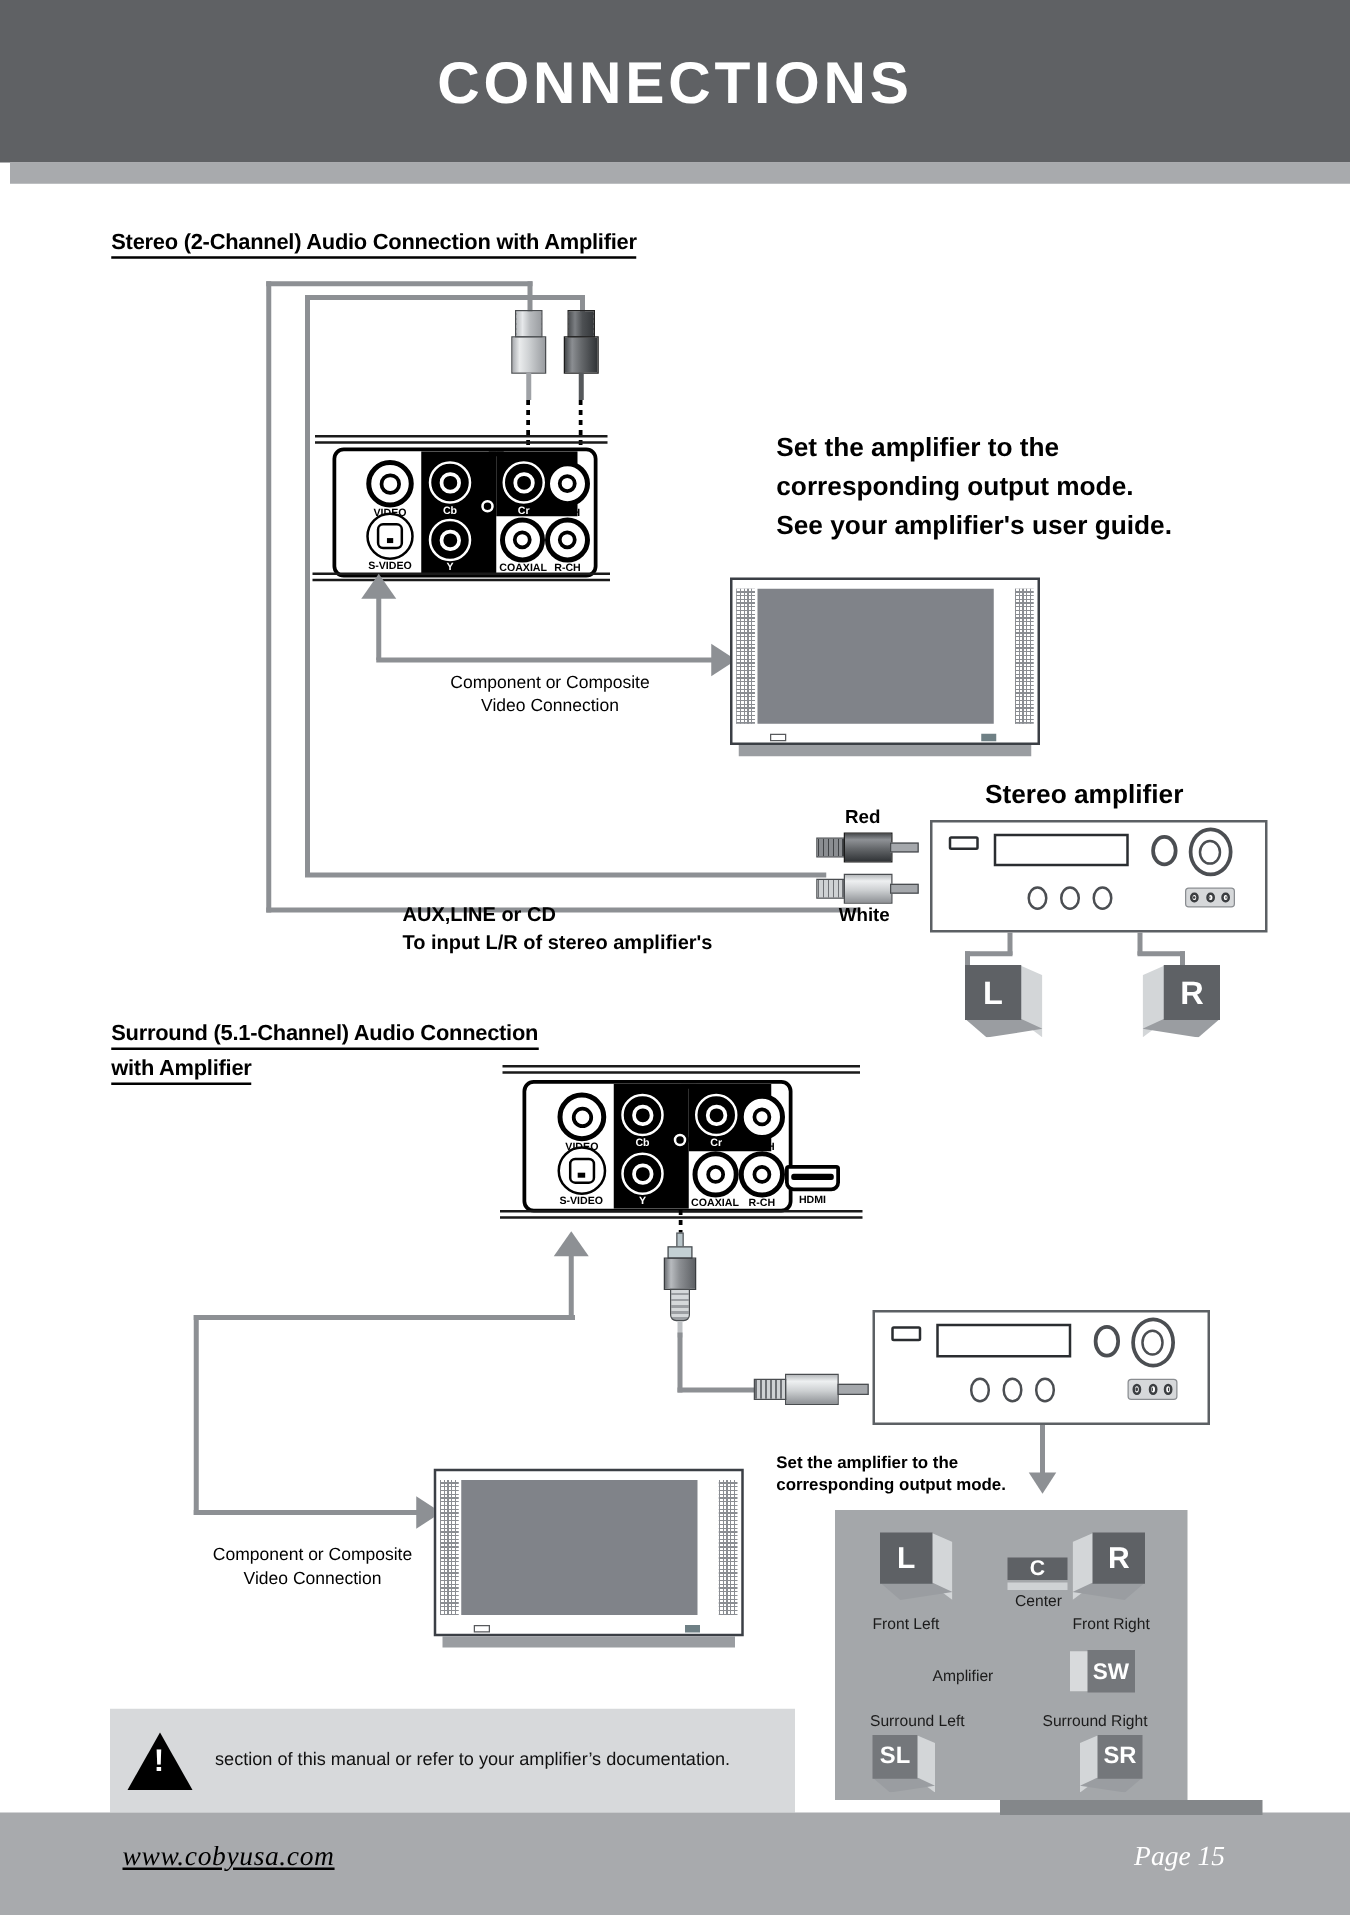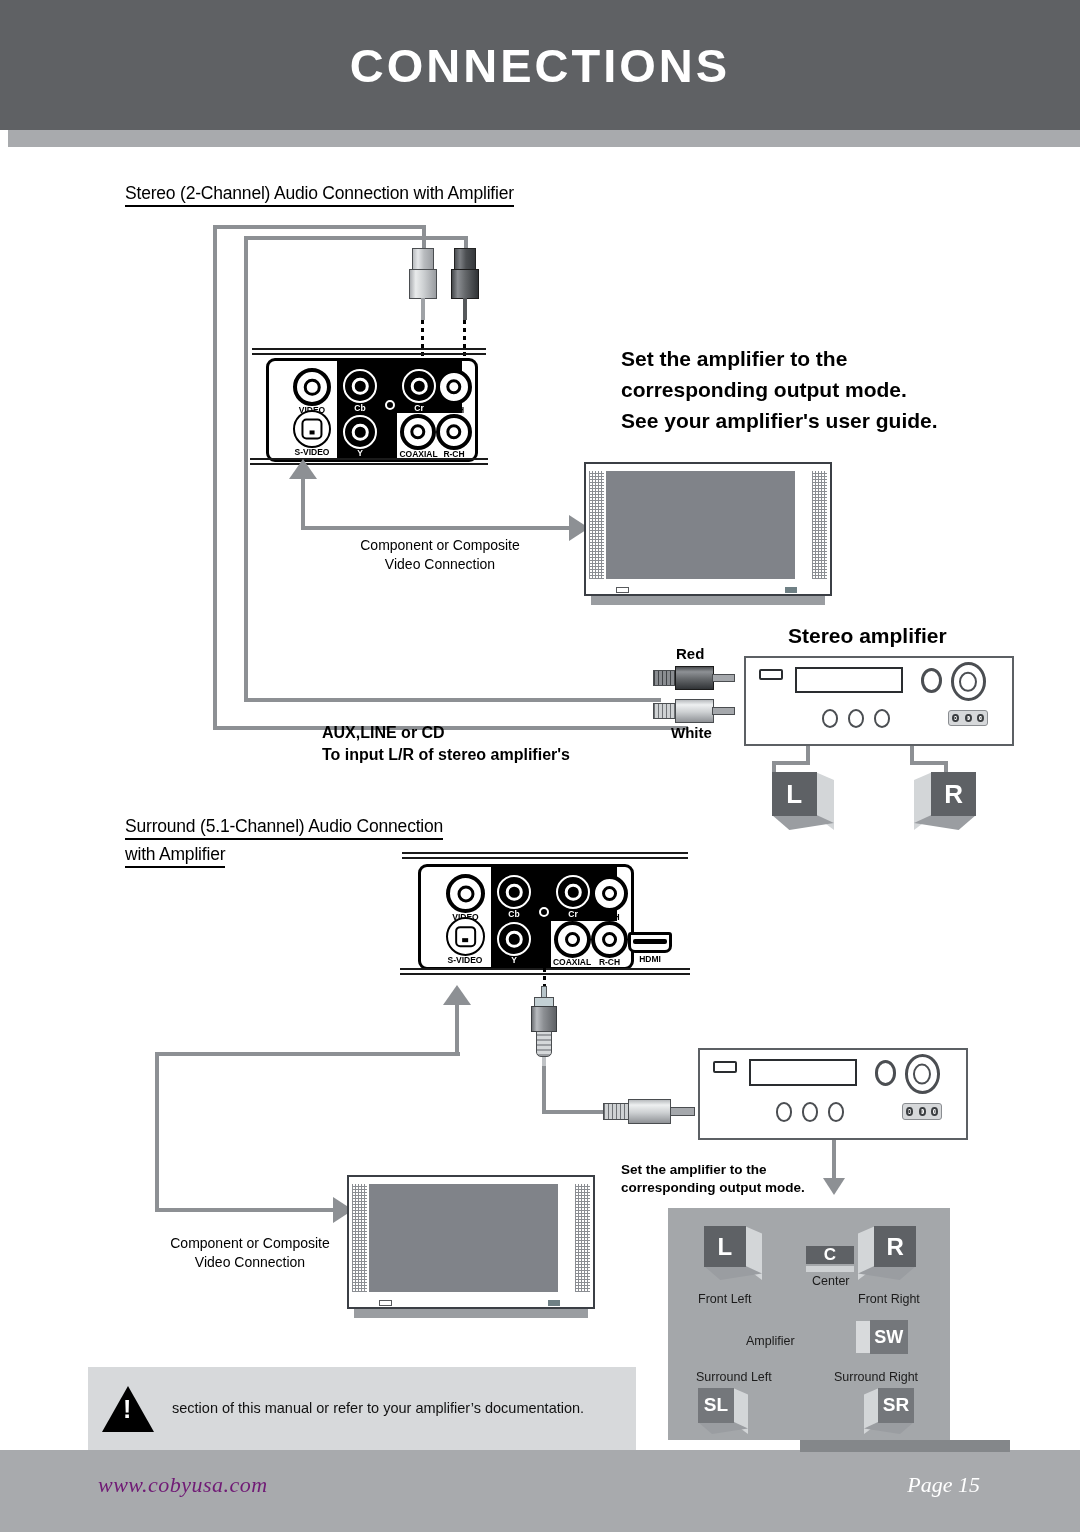--- a/index.html
+++ b/index.html
@@ -27,27 +27,26 @@
     font-family:"Liberation Sans", sans-serif;
   }
   .header-underband{
     position:absolute;left:8px;top:130px;width:1072px;height:17px;
     background:#a8aaad;
   }
 
   
   .sec-head{
     position:absolute;
-    font-size:17.5px;font-weight:normal;color:#000;
+    font-size:17.5px;font-weight:bold;color:#000;
     letter-spacing:-0.2px;
     border-bottom:2.5px solid #000;
     padding-bottom:1px;
     line-height:22px;
     white-space:nowrap;
-    margin-left:36px;
   }
   .sec-head.two-line{border-bottom:none;}
   .sec-head.two-line span{display:block;border-bottom:2.5px solid #000;width:fit-content;padding-bottom:1px;}
   .sec-head.two-line span:first-child{margin-bottom:3px;}
 
   
   .txt{position:absolute;color:#000;}
   .big-note{
     font-size:21px;font-weight:bold;line-height:31px;
   }
@@ -213,22 +212,22 @@
     border-bottom:46px solid #000;flex:0 0 auto;margin-left:14px;
   }
   .note-icon:before{content:"!";position:absolute;left:-5px;top:11px;color:#fff;
     font-size:25px;font-weight:bold;line-height:25px;font-family:"Liberation Sans",sans-serif;}
   .note-text{font-size:14.5px;line-height:21px;color:#111;margin-left:18px;}
 
   
   .footer{
     position:absolute;left:0;bottom:0;width:1080px;height:82px;background:#a8aaad;
   }
-  .footer-url{position:absolute;left:98px;top:22px;color:#701a75;font-size:22px;
-    font-family:"Liberation Serif",serif;font-style:italic;letter-spacing:0.5px;}
+  .footer-url{position:absolute;left:98px;top:22px;color:#000000;font-size:22px;
+    font-family:"Liberation Serif",serif;font-style:italic;letter-spacing:0.5px;text-decoration:underline;}
   .footer-page{position:absolute;right:100px;top:22px;color:#fff;font-size:22px;
     font-family:"Liberation Serif",serif;font-style:italic;}
   .footer-tab{position:absolute;right:70px;top:-10px;width:210px;height:12px;background:#84878a;}
 </style>
 </head>
 <body>
 
 <div class="page">
 
   <div class="header-bar">

